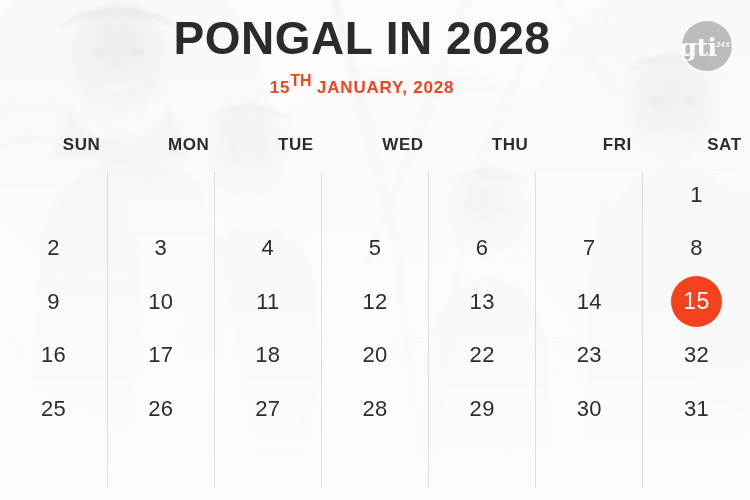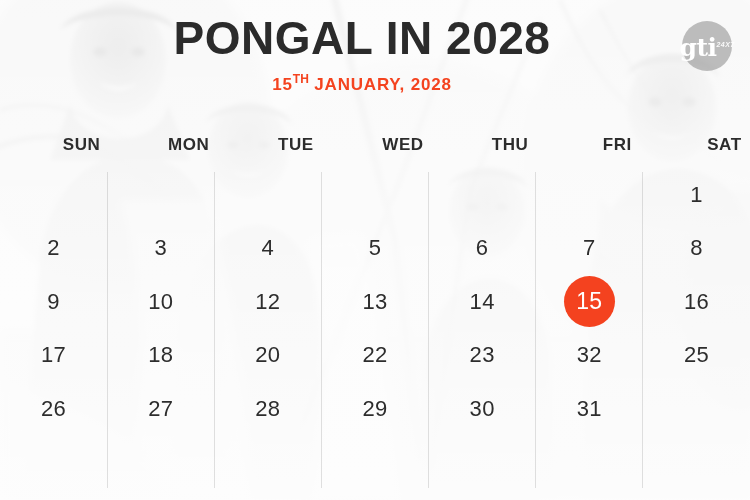--- a/index.html
+++ b/index.html
@@ -55,21 +55,21 @@
     line-height: 1.05;
   }
   .subtitle {
     margin: 10px 0 0 0;
     font-size: 17px;
     font-weight: bold;
     letter-spacing: 0.8px;
     color: #f4431f;
   }
   .subtitle .sup {
-    font-size: 12px;
+    font-size: 16px;
     vertical-align: super;
     letter-spacing: 0;
   }
 
   
   .logo {
     position: absolute;
     left: 682px;
     top: 21px;
     width: 50px;
@@ -346,20 +346,23 @@
         <div class="day-cell">
           <span class="day-num">8</span>
         </div>
         <div class="day-cell">
           <span class="day-num">9</span>
         </div>
         <div class="day-cell">
           <span class="day-num">10</span>
         </div>
         <div class="day-cell">
+          <span class="day-num">11</span>
+        </div>
+        <div class="day-cell">
           <span class="day-num">12</span>
         </div>
         <div class="day-cell">
           <span class="day-num">13</span>
         </div>
         <div class="day-cell">
           <span class="day-num">14</span>
         </div>
         <div class="day-cell highlight">
           <span class="day-num">15</span>

